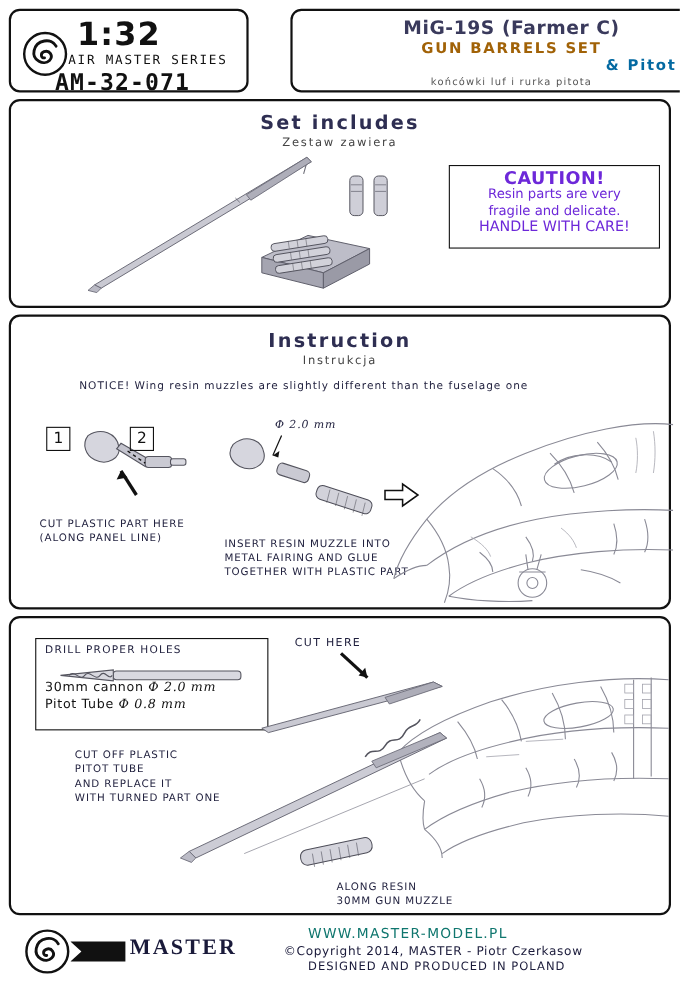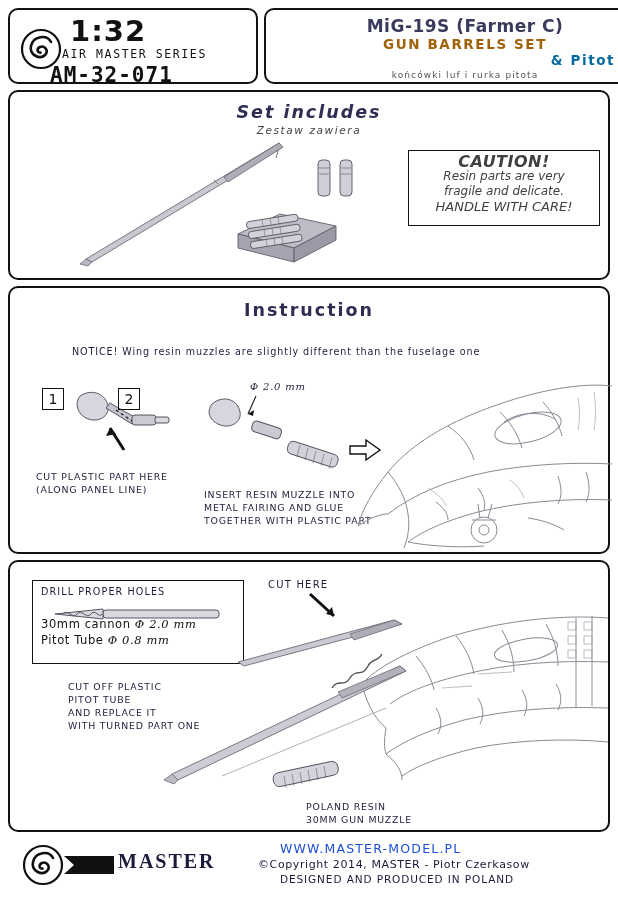--- a/index.html
+++ b/index.html
@@ -3,62 +3,62 @@
 <meta charset="utf-8">
 <style>
   html,body{margin:0;padding:0;background:#ffffff;}
   body{width:618px;height:900px;font-family:"DejaVu Sans",sans-serif;color:#111;position:relative;overflow:hidden;}
   .page{position:absolute;left:0;top:0;width:618px;height:900px;}
 
   
   .box{position:absolute;border:2px solid #111;border-radius:10px;background:#fff;box-sizing:border-box;}
 
   
-  #hdr-left{left:8px;top:8px;width:250px;height:76px;text-decoration:underline;}
+  #hdr-left{left:8px;top:8px;width:218px;height:76px;text-decoration:underline;}
   #hdr-right{left:264px;top:8px;width:402px;height:76px;}
 
   .scale{position:absolute;left:60px;top:4px;font-family:"DejaVu Sans",sans-serif;font-weight:bold;font-size:29px;letter-spacing:1px;color:#111;}
   .ams{position:absolute;left:52px;top:37px;font-size:11.5px;letter-spacing:1.6px;color:#111;font-family:"DejaVu Sans Mono",monospace;}
   .amcode{position:absolute;left:40px;top:53px;font-family:"DejaVu Sans Mono",monospace;font-weight:bold;font-size:21px;letter-spacing:1px;}
 
   .logo-spiral{position:absolute;left:10px;top:18px;width:42px;height:42px;}
 
   .ttl1{position:absolute;left:0;right:0;top:6px;text-align:center;font-family:"DejaVu Sans",sans-serif;font-weight:bold;font-size:17px;letter-spacing:0.5px;color:#3a3a5c;}
   .ttl2{position:absolute;left:0;right:0;top:26px;text-align:center;font-weight:bold;font-size:13.5px;letter-spacing:1.6px;color:#a16207;}
   .ttl3{position:absolute;left:0;right:0;top:42px;text-align:right;font-weight:bold;font-size:13.5px;letter-spacing:1.6px;color:#0369a1;padding-left:40px;}
   .ttl4{position:absolute;left:0;right:0;top:60px;text-align:center;font-size:9px;letter-spacing:1.1px;color:#555;}
 
   
-  #p-set{left:8px;top:90px;width:602px;height:190px;font-style:italic;}
+  #p-set{left:8px;top:90px;width:602px;height:190px;}
   .h-main{text-align:center;font-weight:bold;font-size:17.5px;letter-spacing:2px;color:#2e2e52;}
   .h-sub{text-align:center;font-size:10.5px;letter-spacing:1.6px;color:#444;margin-top:2px;}
 
   #caution{position:absolute;left:398px;top:58px;width:192px;height:76px;border:1.6px solid #111;box-sizing:border-box;background:#fff;}
-  #caution .l{text-align:center;font-size:12px;color:#404040;line-height:15px;}
+  #caution .l{text-align:center;font-size:12px;color:#6d28d9;line-height:15px;}
   #caution .big{font-size:16px;font-weight:bold;letter-spacing:0.5px;margin-top:3px;}
 
   
   #p-instr{left:8px;top:286px;width:602px;height:268px;}
   .notice{position:absolute;left:38px;top:58px;font-size:9.6px;letter-spacing:0.9px;color:#1e1e3c;margin-left:24px;}
 
   .stepnum{position:absolute;width:22px;height:22px;border:1.6px solid #111;box-sizing:border-box;font-size:14px;line-height:20px;text-align:center;font-family:"DejaVu Sans",sans-serif;}
 
   .cap{position:absolute;font-size:9.4px;letter-spacing:0.8px;line-height:13px;color:#1e1e3c;}
 
   
   #p-bottom{left:8px;top:560px;width:602px;height:272px;}
   #drillbox{position:absolute;left:22px;top:18px;width:212px;height:84px;border:1.6px solid #111;box-sizing:border-box;}
   .drill-h{font-size:9.6px;letter-spacing:1.1px;padding:5px 0 0 8px;color:#1e1e3c;}
   .drill-row{font-size:11.5px;letter-spacing:0.6px;padding-left:8px;margin-top:2px;color:#111;}
   .drill-row .dia{font-family:"DejaVu Serif",serif;font-style:italic;}
 
   
   #footer{position:absolute;left:8px;top:838px;width:602px;height:54px;}
   .fl{position:absolute;left:110px;top:12px;font-family:Liberation Serif, serif;font-weight:bold;font-size:20px;letter-spacing:2px;color:#1a1a3a;}
-  .fr1{position:absolute;left:272px;top:3px;font-size:12.5px;letter-spacing:1.2px;color:#1d4ed8;}
+  .fr1{position:absolute;left:272px;top:3px;font-size:12.5px;letter-spacing:1.2px;color:#0f766e;}
   .fr2{position:absolute;left:250px;top:20px;font-size:11px;letter-spacing:0.6px;color:#1a1a3a;}
   .fr3{position:absolute;left:272px;top:35px;font-size:10.5px;letter-spacing:0.9px;color:#1a1a3a;}
 
   svg{display:block;}
   .abs{position:absolute;}
 </style>
 </head>
 <body>
 
 <div class="page">
@@ -137,20 +137,21 @@
       <div class="l big">CAUTION!</div>
       <div class="l">Resin parts are very</div>
       <div class="l">fragile and delicate.</div>
       <div class="l" style="font-size:13px">HANDLE WITH CARE!</div>
     </div>
   </div>
 
   <div class="box" id="p-instr">
     <div style="margin-top:12px">
       <div class="h-main">Instruction</div>
+      <div class="h-sub">Instrukcja</div>
     </div>
 
     <div class="notice">NOTICE! Wing resin muzzles are slightly different than the fuselage one</div>
 
     <div class="stepnum" style="left:32px;top:100px">1</div>
     <svg class="abs" style="left:60px;top:96px" width="120" height="74">
       <g stroke="#55555f" stroke-width="1" fill="#d6d6de">
         <path d="M10 12 C22 4, 36 10, 38 22 C40 32, 28 40, 16 34 C8 30, 4 20, 10 12 Z"></path>
         <path d="M36 24 L62 40 L66 34 L40 19 Z" fill="#c4c4ce"></path>
         <rect x="62" y="31" width="24" height="10" rx="3" fill="#cacad3"></rect>
@@ -329,21 +330,21 @@
     </svg>
 
     <div class="cap" style="left:58px;top:118px;letter-spacing:0.8px">
       <div>CUT OFF PLASTIC</div>
       <div>PITOT TUBE</div>
       <div>AND REPLACE IT</div>
       <div>WITH TURNED PART ONE</div>
     </div>
 
     <div class="cap" style="left:296px;top:238px;text-align:left">
-      <div>POLAND RESIN</div>
+      <div>ALONG RESIN</div>
       <div>30MM GUN MUZZLE</div>
     </div>
   </div>
 
   <div id="footer">
     <svg class="abs" style="left:14px;top:6px" width="42" height="42" viewBox="0 0 42 42">
       <circle cx="21" cy="21" r="19" fill="none" stroke="#111" stroke-width="2.2"></circle>
       <path d="M31 14 C27 6, 13 8, 11 18 C9 27, 20 32, 25 27 C29 23, 25 17, 20 19 C16.5 20.4, 17 25, 20.5 24.6" fill="none" stroke="#111" stroke-width="2.6" stroke-linecap="round"></path>
     </svg>
     <svg class="abs" style="left:56px;top:14px" width="52" height="26">

